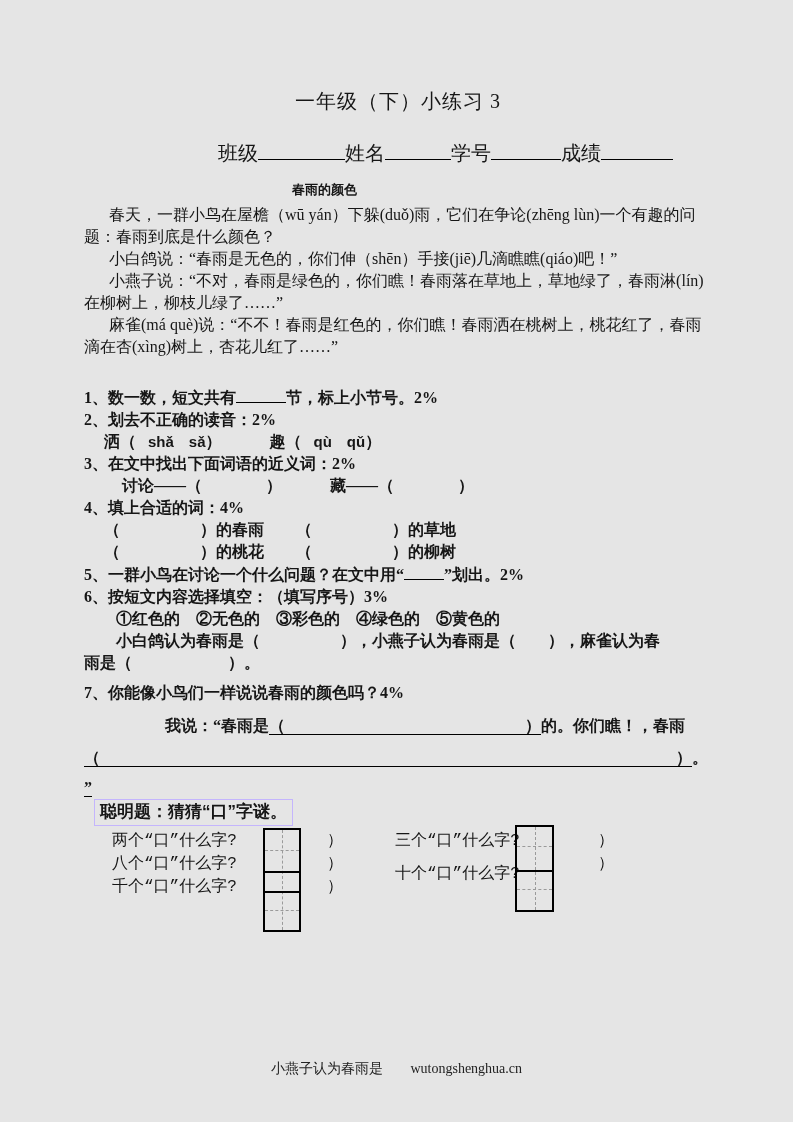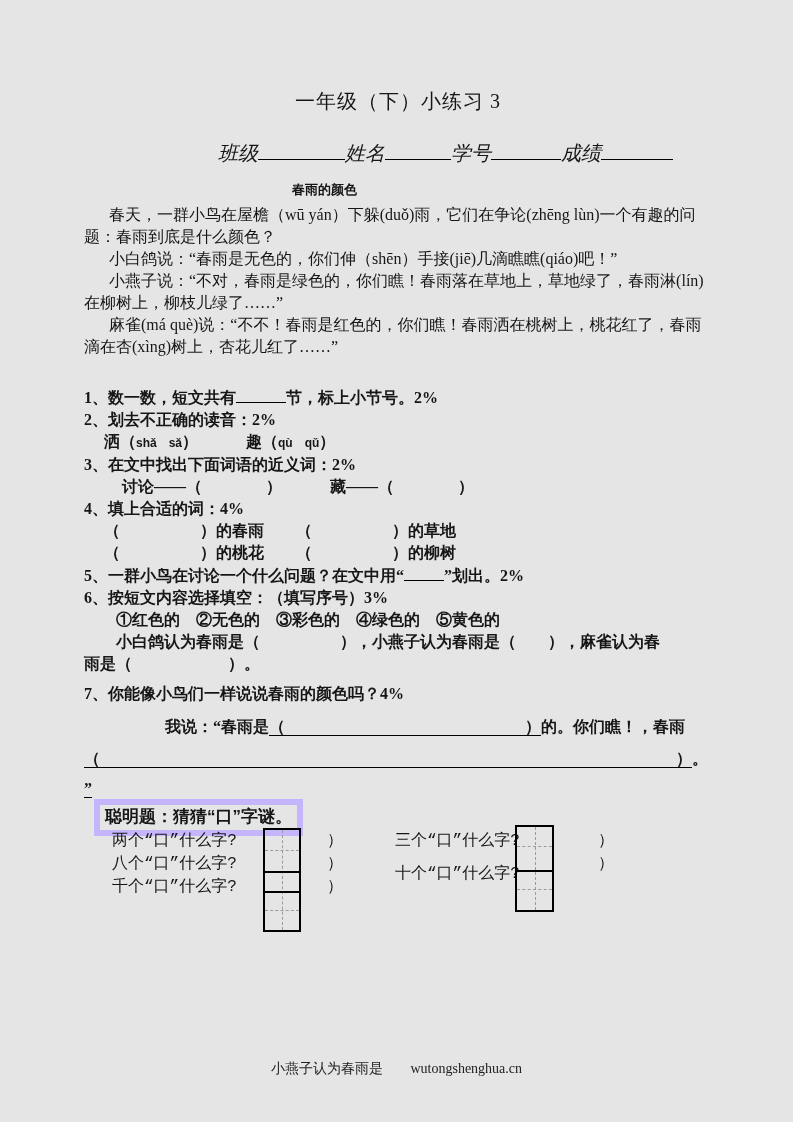--- a/index.html
+++ b/index.html
@@ -3,39 +3,39 @@
 <meta charset="utf-8">
 <style>
   html,body { margin:0; padding:0; background:#888; }
   .page {
     position:relative; width:793px; height:1122px; margin:0 auto;
     background:#e5e5e5; color:#161616; overflow:hidden;
     font-family:"Liberation Serif","DejaVu Serif",serif;
   }
   .content { position:absolute; left:84px; top:0; width:628px; }
   .doc-title { margin-top:88px; text-align:center; font-size:20px; letter-spacing:1px; }
-  .header-row { margin-top:24px; padding-left:134px; font-size:20px; white-space:pre;font-style:italic; }
+  .header-row { margin-top:24px; padding-left:134px; font-size:20px; white-space:pre; }
   .blank { display:inline-block; border-bottom:1px solid #000; height:1em; vertical-align:baseline; }
   .b-f1{width:87px}.b-f2{width:66px}.b-f3{width:70px}.b-f4{width:72px}
   .b-q1{width:50px}.b-q5{width:40px}
   .passage-title { margin-top:14px; padding-left:208px; font-size:13px; font-weight:bold;
     font-family:"Liberation Sans","DejaVu Sans",sans-serif; }
   .para { margin:0; font-size:16px; line-height:22px; text-indent:25px; white-space:pre-wrap; }
   .para:first-of-type { margin-top:5px; }
   .qlist { margin-top:28px;font-weight:bold; }
   .line { font-size:16px; line-height:22px; white-space:pre-wrap; }
   .ind20 { padding-left:20px; } .ind32 { padding-left:32px; } .ind38 { padding-left:38px; }
-  .pinyin { font-family:"Liberation Sans","DejaVu Sans",sans-serif; font-size:12px; }
+  .pinyin { font-family:"Liberation Sans","DejaVu Sans",sans-serif; font-size:15px;margin-left:12px; }
   .q7 { margin-top:8px; }
   .q7-say { margin-top:11px; padding-left:81px; }
   .uline { border-bottom:1px solid #000; }
   .q7-l2 { margin-top:10px; }
   .q7-quote { margin-top:8px; }
   .bonus { position:absolute; left:84px; top:799px; width:628px; height:160px; }
-  .bonus-title { position:absolute; left:10px; top:0; border:6px solid #c4b5fd; padding:0 5px 2px 5px;
+  .bonus-title { position:absolute; left:10px; top:0; border:1px solid #c4b5fd; padding:0 5px 2px 5px;
     font-size:17px; font-weight:bold; font-family:"Liberation Sans","DejaVu Sans",sans-serif; }
   .bonus-q { position:absolute; font-size:16px; white-space:pre;
     font-family:Liberation Mono, monospace; }
   .bq-l1{left:28px; top:31px;} .bq-l2{left:28px; top:54px;} .bq-l3{left:28px; top:77px;}
   .bq-r1{left:311px; top:31px;} .bq-r2{left:311px; top:64px;}
   .bp { position:absolute; font-size:16px; }
   .bp-l1{left:243px; top:31px;} .bp-l2{left:243px; top:54px;} .bp-l3{left:243px; top:77px;}
   .bp-r1{left:514px; top:31px;} .bp-r2{left:514px; top:54px;}
   .grid { position:absolute; border:2px solid #000; box-sizing:border-box; }
   .grid-left { left:179px; top:29px; width:38px; height:104px; }

